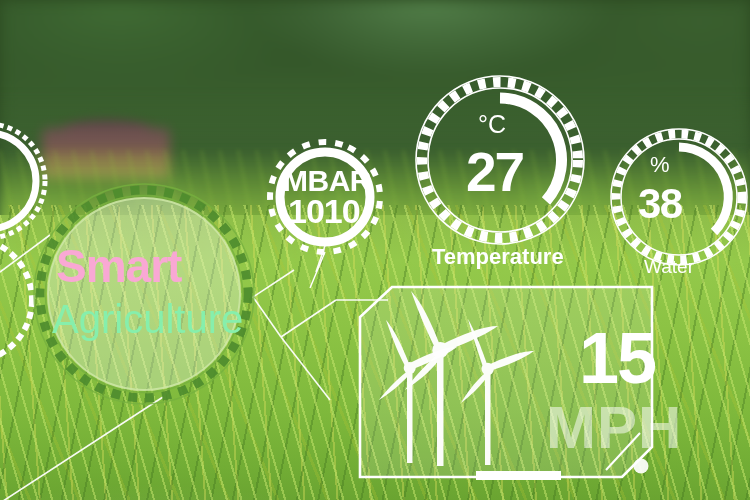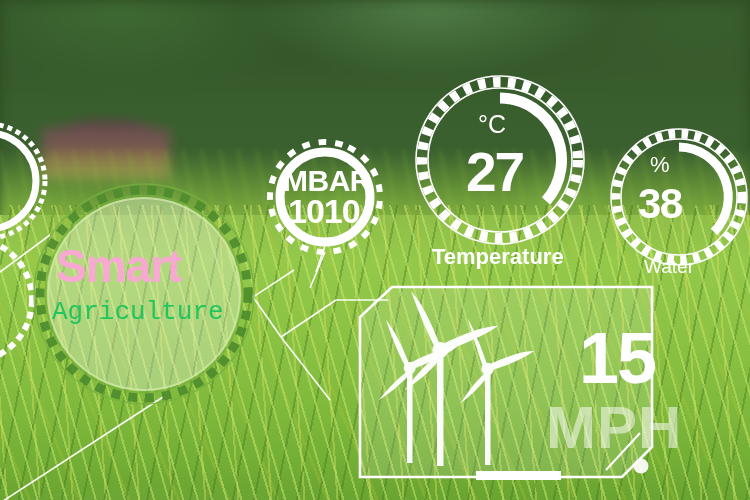--- a/index.html
+++ b/index.html
@@ -105,22 +105,22 @@
   .hud svg{position:absolute;inset:0;display:block;}
 
   
   .lbl{position:absolute;color:#fff;white-space:nowrap;}
 
   #smart-word{
     left:56px;top:239px;font-size:46px;font-weight:bold;
     color:#f9a8d4;letter-spacing:-1px;
   }
   #agri-word{
-    left:52px;top:297px;font-size:26px;font-weight:normal;
-    color:#22c55e;letter-spacing:0px;font-family:Liberation Mono, monospace;
+    left:52px;top:297px;font-size:40px;font-weight:normal;
+    color:#86efac;letter-spacing:0px;
   }
 
   #mbar-unit{left:283px;top:164px;font-size:30px;font-weight:bold;letter-spacing:-.5px;}
   #mbar-val {left:288px;top:192px;font-size:34px;font-weight:bold;letter-spacing:-1px;}
 
   #temp-unit{left:478px;top:110px;font-size:25px;font-weight:normal;}
   #temp-val {left:466px;top:140px;font-size:55px;font-weight:bold;letter-spacing:-2px;}
   #temp-lbl {left:432px;top:244px;font-size:22px;font-weight:bold;}
 
   #water-unit{left:650px;top:152px;font-size:22px;font-weight:normal;}

